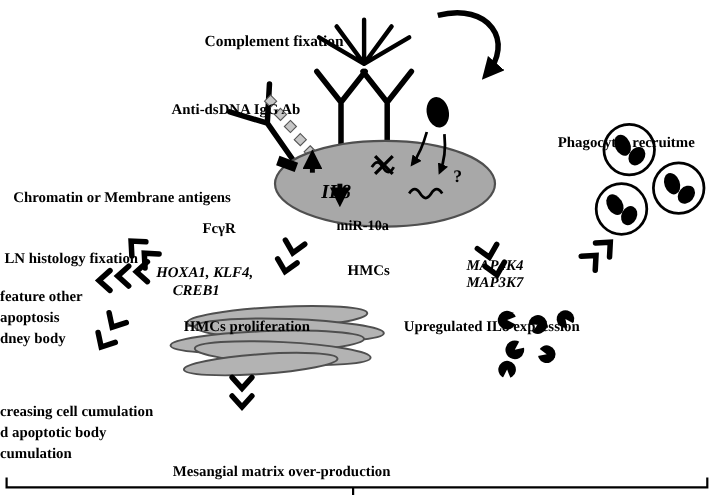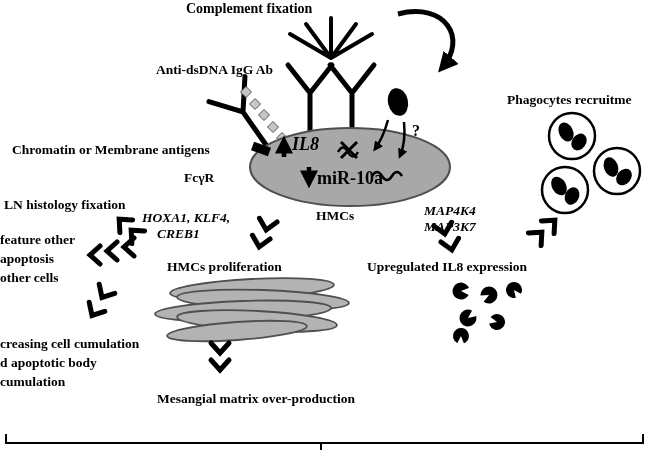--- a/index.html
+++ b/index.html
@@ -3,29 +3,29 @@
 <meta charset="utf-8">
 <style>
   html,body{margin:0;padding:0;}
   body{
     width:650px;height:450px;position:relative;overflow:hidden;
     background:#ffffff;font-family:"Liberation Serif",serif;color:#000;
   }
   svg.layer{position:absolute;left:0;top:0;z-index:1;}
   .lbl{
     position:absolute;z-index:2;font-weight:bold;font-size:13.5px;
-    white-space:nowrap;line-height:1.12;color:#000;
+    white-space:nowrap;line-height:1.12;color:#000;margin-top:30px;
   }
   .it{font-style:italic;}
   .t-complement{left:186px;top:1px;font-size:14px;}
   .t-antidsdna{left:156px;top:62px;}
   .t-chromatin{left:12px;top:142px;}
   .t-fcgr{left:184px;top:170px;}
   .t-il8{left:292px;top:134px;font-size:18px;}
-  .t-mir{left:317px;top:168px;font-size:18px;}
+  .t-mir{left:306px;top:168px;font-size:13px;}
   .t-q{left:412px;top:122px;font-size:16px;}
   .t-hmcs{left:316px;top:208px;}
   .t-phago{left:507px;top:92px;}
   .t-ln{left:4px;top:197px;}
   .t-hoxa1{left:142px;top:210px;}
   .t-hoxa2{left:157px;top:226px;}
   .t-map1{left:424px;top:203px;}
   .t-map2{left:424px;top:219px;}
   .t-prolif{left:167px;top:259px;text-align:center;}
   .t-upreg{left:367px;top:259px;}
@@ -203,19 +203,19 @@
 <div class="lbl t-phago">Phagocytes recruitme</div>
 <div class="lbl t-map1 it">MAP4K4</div>
 <div class="lbl t-map2 it">MAP3K7</div>
 <div class="lbl t-upreg">Upregulated IL8 expression</div>
 
 <div class="lbl t-ln">LN histology fixation</div>
 <div class="lbl t-hoxa1 it">HOXA1, KLF4,</div>
 <div class="lbl t-hoxa2 it">CREB1</div>
 <div class="lbl t-d1">feature other</div>
 <div class="lbl t-d2">apoptosis</div>
-<div class="lbl t-d3">other cells</div>
+<div class="lbl t-d3">dney body</div>
 <div class="lbl t-a1">creasing cell cumulation</div>
 <div class="lbl t-a2">d apoptotic body</div>
 <div class="lbl t-a3">cumulation</div>
 
 <div class="lbl t-prolif">HMCs proliferation</div>
 <div class="lbl t-mesangial">Mesangial matrix over-production</div>
 
 </body></html>

